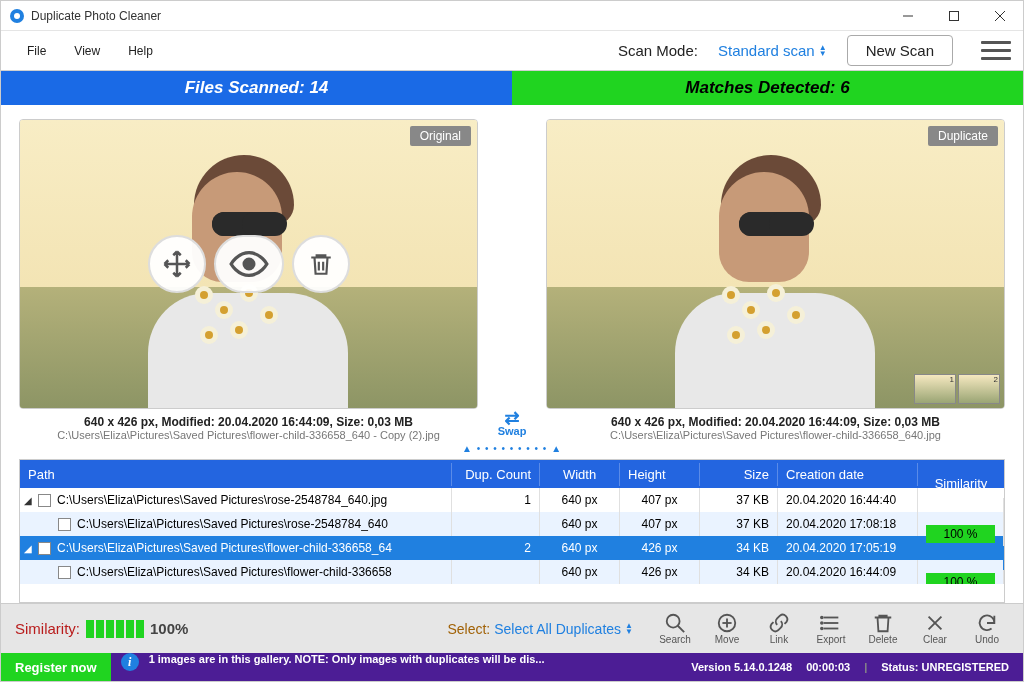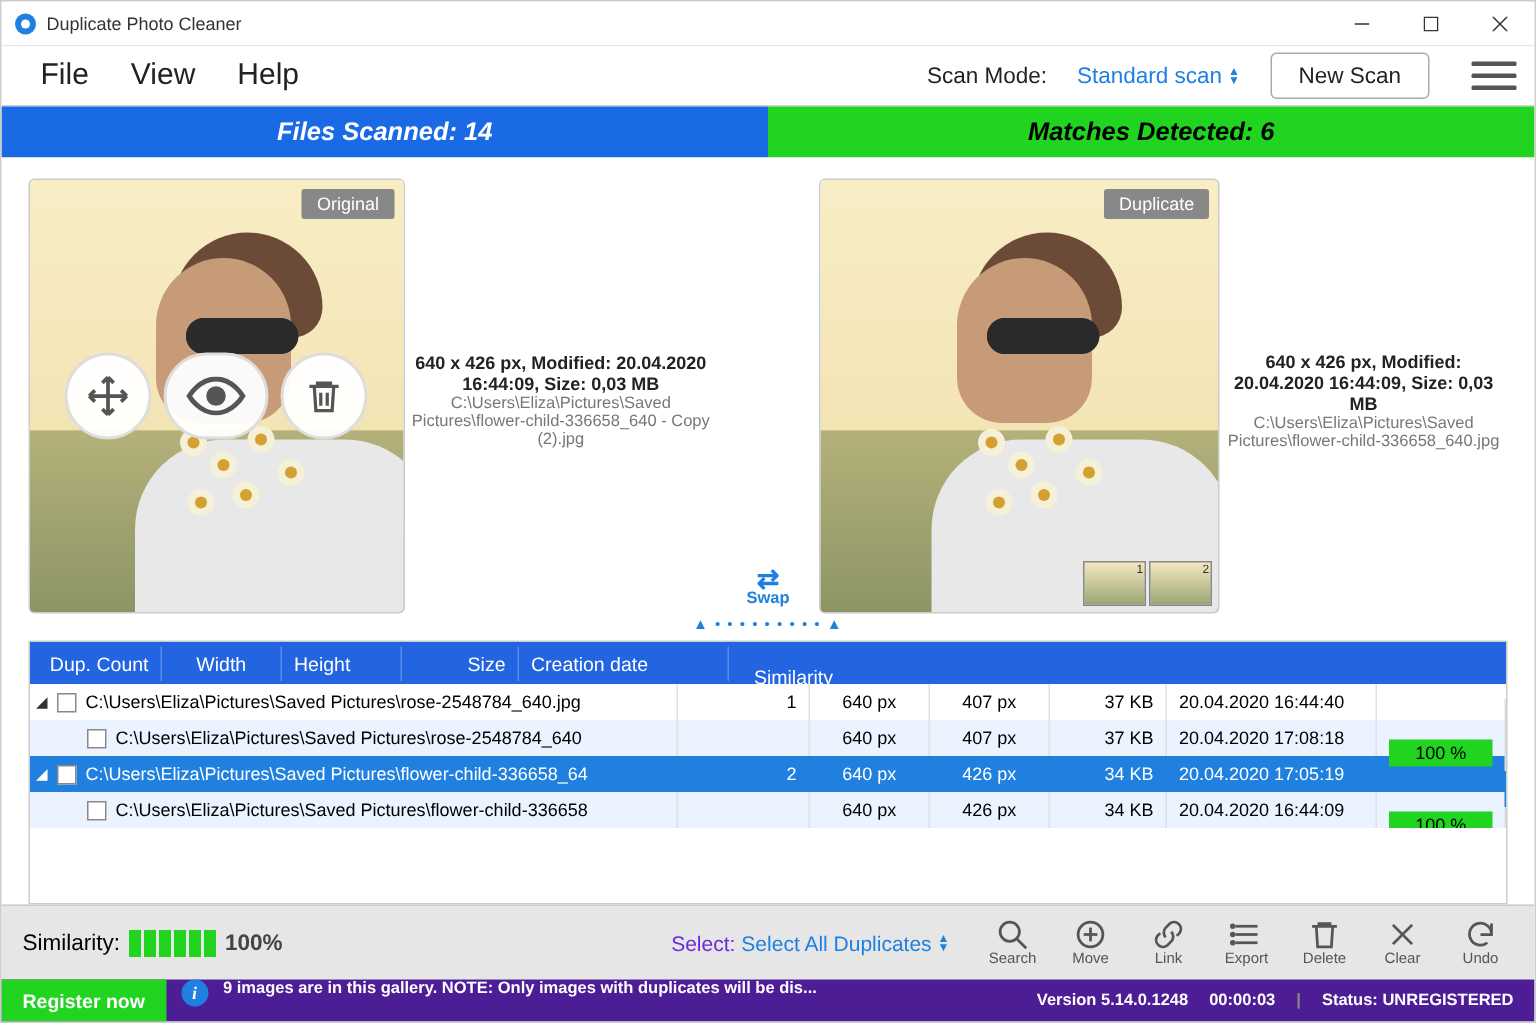--- a/index.html
+++ b/index.html
@@ -7,37 +7,37 @@
     
     
     .titlebar { height: 30px; display: flex; align-items: center; padding: 0 0 0 8px; background: #fff; border-bottom: 1px solid #e5e5e5; }
     .titlebar-icon { width: 16px; height: 16px; margin-right: 6px; }
     .titlebar-title { flex: 1; color: #333; font-size: 12px; }
     .win-controls { display: flex; }
     .win-btn { width: 46px; height: 30px; display: flex; align-items: center; justify-content: center; color: #333; }
     
     
     .menubar { height: 40px; display: flex; align-items: center; padding: 0 12px; background: #fff; border-bottom: 1px solid #d0d0d0; }
-    .menu-item { padding: 6px 14px; font-size: 20px; color: #222; }
+    .menu-item { padding: 6px 14px; font-size: 12px; color: #222; }
     .menubar-right { margin-left: auto; display: flex; align-items: center; gap: 20px; }
     .scanmode-label { font-size: 15px; color: #222; }
     .scanmode-value { font-size: 15px; color: #2080e0; font-weight: 500; display:flex; align-items:center; gap:4px;}
     .new-scan-btn { padding: 6px 18px; border: 1px solid #aaa; border-radius: 4px; background: #fff; font-size: 15px; color: #222; }
     .hamburger { width: 30px; height: 24px; display: flex; flex-direction: column; justify-content: space-around; margin-left: 8px; }
     .hamburger span { height: 3px; background: #555; border-radius: 1px; }
     
     
     .statsbar { display: flex; height: 34px; }
     .stats-left { flex: 1; background: #1a6ae6; color: #fff; display: flex; align-items: center; justify-content: center; font-size: 17px; font-weight: bold; font-style: italic; }
     .stats-right { flex: 1; background: #20d420; color: #000000; display: flex; align-items: center; justify-content: center; font-size: 17px; font-weight: bold; font-style: italic; }
     
     
     .preview-area { padding: 14px 18px 4px 18px; background: #fff; }
     .preview-panels { display: flex; gap: 14px; }
-    .preview-col { flex: 1; display: flex; flex-direction: row; align-items: center; }
+    .preview-col { flex: 1; display: flex; flex-direction: column; align-items: center; }
     .preview-box { width: 100%; height: 290px; border: 1px solid #ccc; border-radius: 4px; position: relative; overflow: hidden; }
     .photo { width: 100%; height: 100%; position: relative; background: linear-gradient(180deg, #f5e8c0 0%, #f0e0b0 35%, #c5c088 55%, #9aa574 100%); }
     .sky-band { position:absolute; top:0; left:0; right:0; height:58%; background: linear-gradient(180deg, #f8edc5 0%, #f3e4b4 100%);}
     .ground-band { position:absolute; bottom:0; left:0; right:0; height:42%; background: linear-gradient(180deg, #b4b17a 0%, #8d9565 100%);}
     .figure-head { position:absolute; left:42%; top:18%; width:90px; height:110px; background:#c79a78; border-radius:45px 45px 30px 30px; transform:translateX(-20px);}
     .figure-hair { position:absolute; left:38%; top:12%; width:100px; height:70px; background:#6b4a38; border-radius:50px 50px 20px 20px;}
     .figure-body { position:absolute; left:28%; bottom:0; width:200px; height:40%; background:#e8e8e8; border-radius:60px 60px 0 0;}
     .sunglasses { position:absolute; left:42%; top:32%; width:75px; height:24px; background:#2a2a2a; border-radius:12px; box-shadow: inset 30px 0 0 0 #2a2a2a, inset 34px 0 0 0 transparent;}
     .flowers { position:absolute; left:36%; bottom:18%; width:110px; height:80px;}
     .flower { position:absolute; width:18px; height:18px; background:#f5f0d8; border-radius:50%; }
@@ -80,26 +80,26 @@
     .tr-child { background: #eaf3ff; }
     .tr-selected { background: #2080e0 !important; color: #fff; }
     .tr-selected .td { border-right-color: #2080e0; }
     .tree-toggle { display: inline-block; width: 10px; margin-right: 2px; color: #333; font-size:10px;}
     .tr-selected .tree-toggle { color: #fff; }
     .checkbox { width: 13px; height: 13px; border: 1px solid #888; background: #fff; margin: 0 6px 0 2px; flex-shrink: 0; }
     .sim-badge { background: #20d420; color: #000; padding: 2px 10px; border-radius: 0; width: 70px; text-align: center; }
     
     
     .bottombar { height: 50px; background: #e6e6e6; display: flex; align-items: center; padding: 0 14px; border-top: 1px solid #ccc; }
-    .sim-label { font-size: 15px; color: #000000; }
+    .sim-label { font-size: 15px; color: #b91c1c; }
     .sim-bars { display: flex; gap: 2px; margin: 0 6px; }
     .sim-bar { width: 8px; height: 18px; background: #20d420; }
     .sim-pct { font-size: 15px; color: #444; font-weight: bold; }
     .select-sec { margin-left: auto; margin-right: 20px; font-size: 14px; display:flex; align-items:center; gap:4px;}
-    .select-label { color: #6d28d9; }
+    .select-label { color: #a16207; }
     .select-value { color: #2080e0; display:flex; align-items:center; gap:4px;}
     .action-btns { display: flex; gap: 8px; }
     .action-btn { display: flex; flex-direction: column; align-items: center; width: 44px; color: #555; font-size: 10px; }
     .action-btn svg { width: 22px; height: 22px; }
     
     
     .statusbar { height: 28px; background: #4c1d95; color: #fff; display: flex; font-size: 11px; }
     .register-btn { background: #20d420; color: #fff; padding: 0 14px; height: 100%; display: flex; align-items: center; font-size: 13px; font-weight: bold; }
     .status-info-icon { width: 18px; height: 18px; background: #2080e0; border-radius: 50%; display: flex; align-items: center; justify-content: center; margin: 0 10px; color: #fff; font-style: italic; font-weight: bold; font-size: 12px; font-family: Georgia, serif;}
     .status-msg { flex: 1; white-space: nowrap; overflow: hidden; text-overflow: ellipsis; font-weight: bold;}
@@ -244,20 +244,21 @@
         <div class="preview-meta-main">640 x 426 px, Modified: 20.04.2020 16:44:09, Size: 0,03 MB</div>
         <div class="preview-meta-path">C:\Users\Eliza\Pictures\Saved Pictures\flower-child-336658_640.jpg</div>
       </div>
     </div>
   </div>
   <div class="collapse-handle">▲ • • • • • • • • • ▲</div>
 </div>
 
 <div class="table-wrap">
   <div class="table-head">
+    <div class="th col-path path">Path</div>
     <div class="th col-dup">Dup. Count</div>
     <div class="th col-w">Width</div>
     <div class="th col-h">Height</div>
     <div class="th col-size">Size</div>
     <div class="th col-date">Creation date</div>
     <div class="th col-sim">Similarity</div>
   </div>
   <div class="table-body" id="table-body">
       <div class="tr tr-group">
         <div class="td col-path" style="padding-left:4px">
@@ -385,20 +386,20 @@
           <path d="M20 12a8 8 0 1 0-3 6M20 4v8h-8"></path>
         </svg>
       <span>Undo</span>
     </div>
   </div>
 </div>
 
 <div class="statusbar">
   <div class="register-btn">Register now</div>
   <div class="status-info-icon">i</div>
-  <div class="status-msg">9 images are in this gallery. NOTE: Only images with duplicates will be dis...</div>
+  <div class="status-msg">1 images are in this gallery. NOTE: Only images with duplicates will be dis...</div>
   <div class="status-right">
     <span>Version 5.14.0.1248</span>
     <span>00:00:03</span>
     <span class="status-sep">|</span>
     <span>Status: UNREGISTERED</span>
   </div>
 </div>
 
 </body></html>

